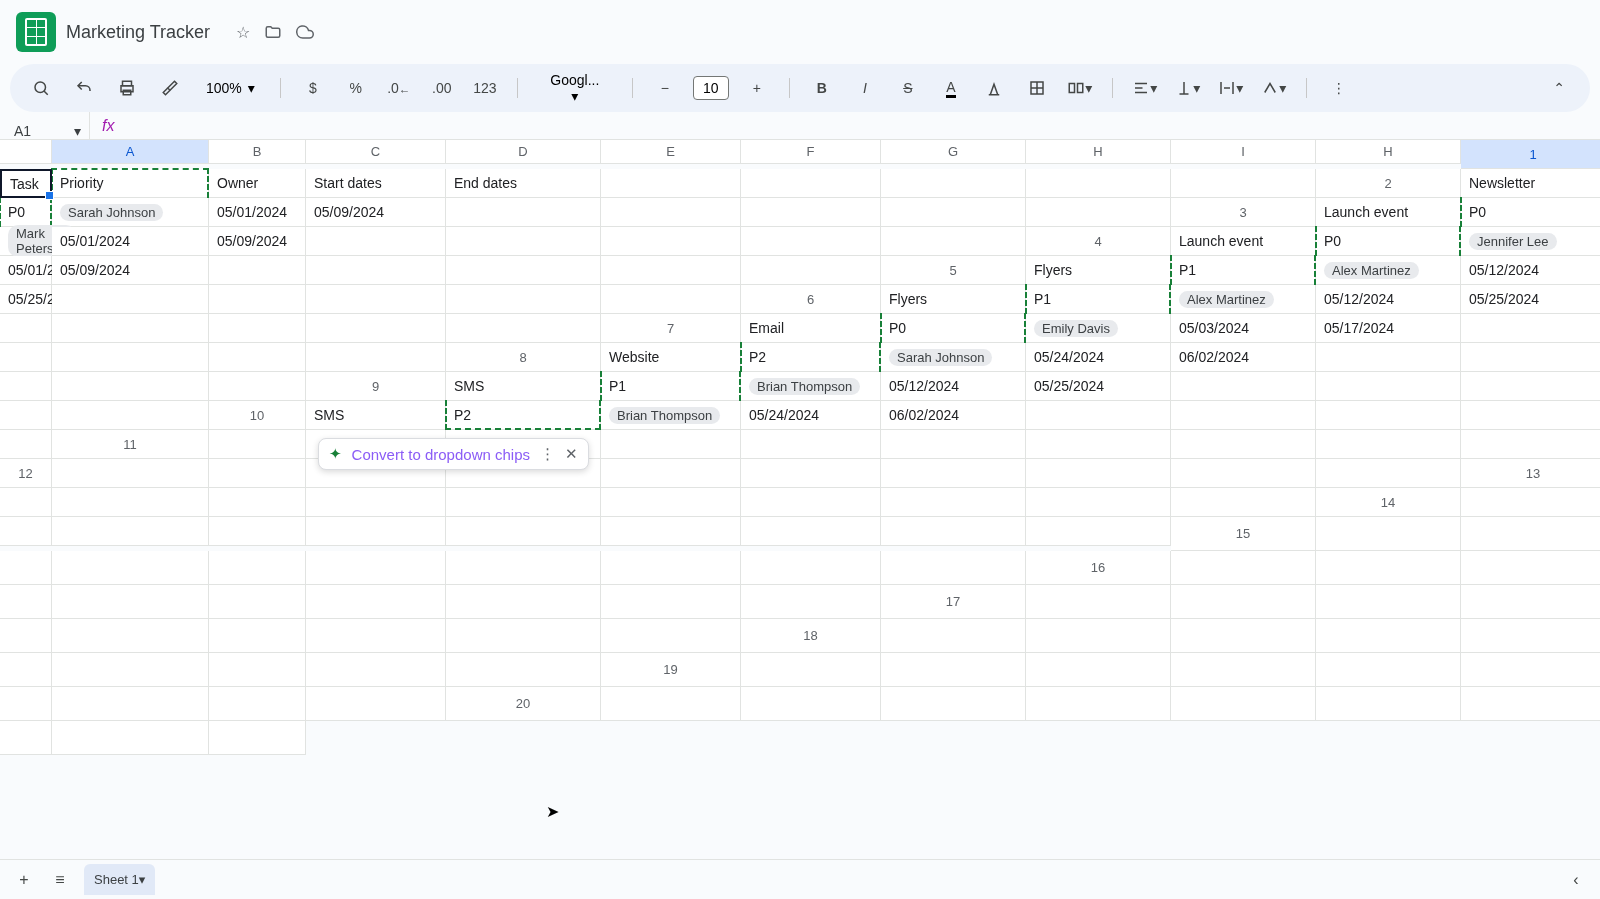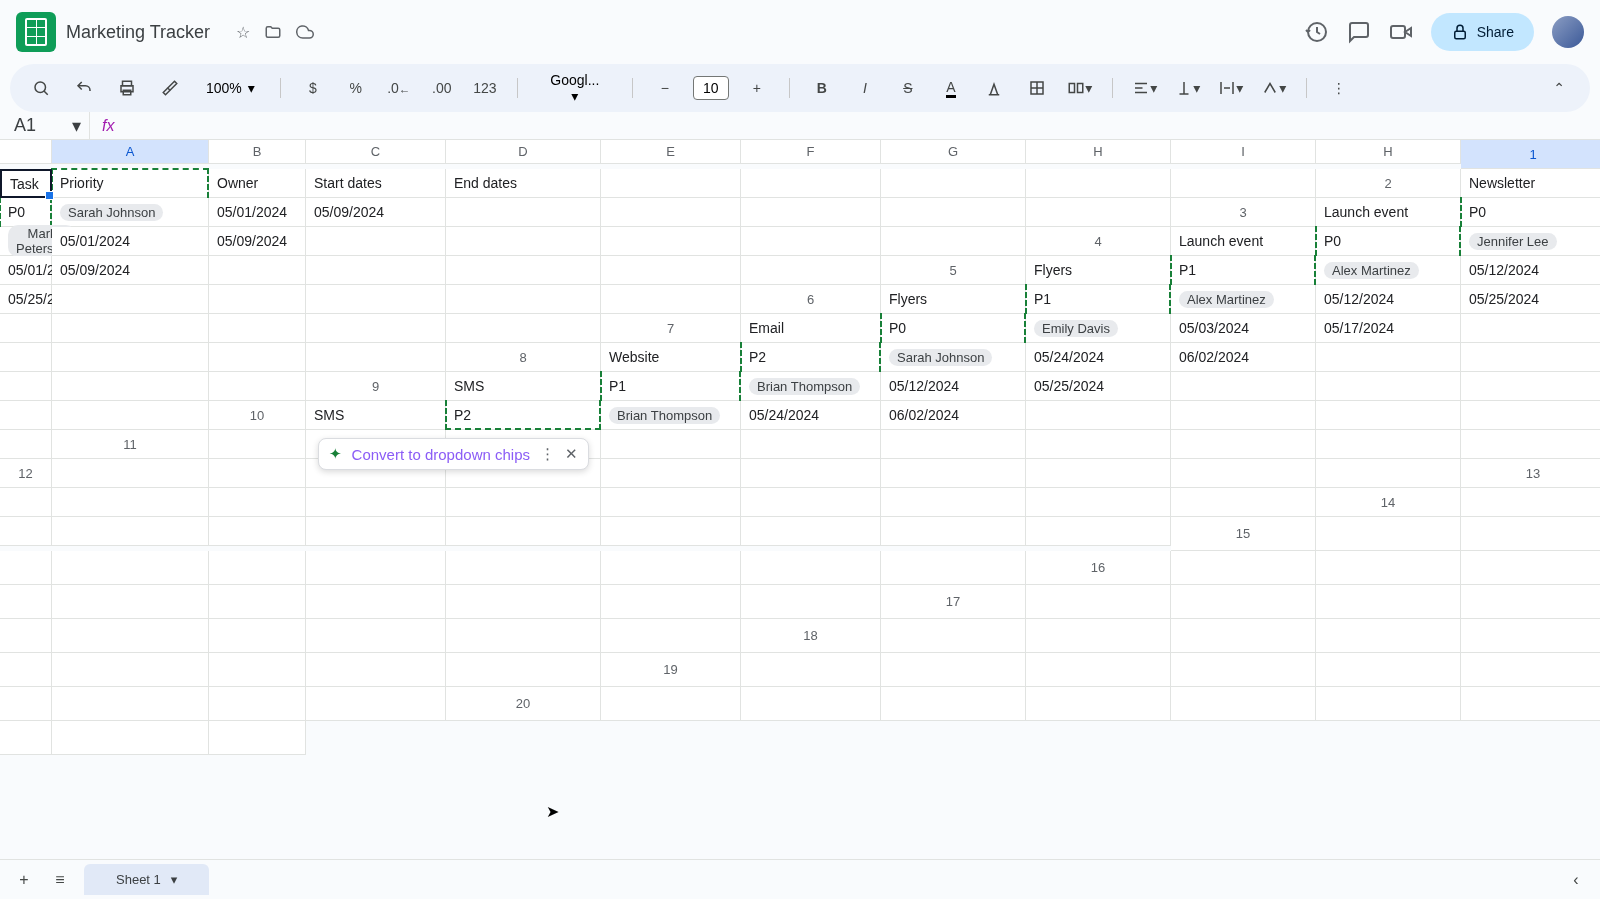--- a/index.html
+++ b/index.html
@@ -25,53 +25,53 @@
 .toolbar { display: flex; align-items: center; gap: 13px; padding: 6px 16px; height: 48px; background: #edf2fa; border-radius: 30px; margin: 0 10px; }
 .tb-btn { width: 30px; height: 30px; display: flex; align-items: center; justify-content: center; color: #444746; cursor: pointer; border-radius: 4px; font-size: 14px; }
 .tb-sep { width: 1px; height: 20px; background: #c7c7c7; margin: 0 4px; }
 .zoom { font-size: 14px; padding: 4px 8px; display: flex; align-items: center; gap: 6px; }
 .font-sel { font-size: 14px; padding: 4px 8px; width: 80px; display: flex; align-items: center; justify-content: space-between; flex-direction: column; }
 .font-size { border: 1px solid #747775; border-radius: 4px; width: 36px; height: 24px; text-align: center; font-size: 14px; }
 .collapse { margin-left: auto; }
 
 
 .formula-row { display: flex; align-items: center; height: 28px; border-bottom: 1px solid #e1e3e1; padding: 0 6px; }
-.name-box { width: 84px; font-size: 18px; color: #3c4043; padding: 0 8px; display: flex; justify-content: space-between; align-items: center; border-right: 1px solid #e1e3e1; height: 100%; }
+.name-box { width: 84px; font-size: 14px; color: #3c4043; padding: 0 8px; display: flex; justify-content: space-between; align-items: flex-end; border-right: 1px solid #e1e3e1; height: 100%; }
 .fx { font-style: italic; color: #a21caf; padding: 0 12px; }
 
 
 .grid-wrap { position: relative; overflow: hidden; height: 690px; }
 .grid { display: grid; grid-template-columns: 52px 157px 97px 140px 155px 140px 140px 145px 145px 145px 145px 145px; }
 .col-hdr, .row-hdr, .cell, .corner { border-right: 1px solid #e1e3e1; border-bottom: 1px solid #e1e3e1; font-size: 13px; }
 .corner { background: #fff; height: 24px; }
 .col-hdr { background: #fff; height: 24px; text-align: center; color: #5f6368; line-height: 24px; }
 .col-hdr.sel { background: #d3e3fd; color: #0b57d0; }
 .row-hdr { background: #fff; text-align: center; color: #5f6368; display: flex; align-items: center; justify-content: center; }
 .row-hdr.sel { background: #d3e3fd; color: #0b57d0; }
 .cell { background: #fff; padding: 4px 8px; font-size: 14px; color: #202124; display: flex; align-items: center; min-height: 28px; position: relative; }
 .cell.active { border: 2px solid #0f172a; z-index: 2; }
 .cell.active::after { content: ''; position: absolute; right: -4px; bottom: -4px; width: 7px; height: 7px; background: #1a73e8; border: 1px solid white; }
 .cell.marq { box-shadow: inset 0 0 0 1px transparent; }
 .marq-col::before { content: ''; position: absolute; inset: -1px; border-left: 2px dashed #188038; border-right: 2px dashed #188038; pointer-events: none; }
 .marq-top::before { border-top: 2px dashed #188038; }
 .marq-bot::before { border-bottom: 2px dashed #188038; }
-.chip { background: #e8eaed; border-radius: 10px; padding: 1px 8px; font-size: 13px; color: #3c4043; text-align: center; }
+.chip { background: #e8eaed; border-radius: 10px; padding: 1px 8px; font-size: 13px; color: #3c4043; }
 .row-h2 { height: 29px; }
 .row-h3 { height: 34px; }
 
 
 .popup { position: absolute; left: 318px; top: 298px; background: #fff; border: 1px solid #dadce0; border-radius: 8px; box-shadow: 0 2px 6px rgba(0,0,0,.15); display: flex; align-items: center; padding: 6px 10px; gap: 10px; font-size: 15px; z-index: 10; }
 .sparkle { color: #188038; }
 .popup-text { color: #8b5cf6; font-weight: 400; }
 .pop-icon { color: #5f6368; cursor: pointer; }
 
 
 .tabs { position: absolute; bottom: 0; left: 0; right: 0; height: 40px; background: #f9fbfd; border-top: 1px solid #e1e3e1; display: flex; align-items: center; padding: 0 12px; gap: 12px; }
 .tab-btn { color: #444746; cursor: pointer; width: 24px; text-align: center; }
-.sheet-tab { background: #e1e9f7; border-radius: 6px 6px 0 0; padding: 8px 32px; font-size: 13px; color: #3c4043; display: flex; align-items: center; gap: 10px; }
+.sheet-tab { background: #e1e9f7; border-radius: 6px 6px 0 0; padding: 8px 10px; font-size: 13px; color: #3c4043; display: flex; align-items: center; gap: 0; }
 .explore { margin-left: auto; }
 
 .cursor { position: absolute; left: 546px; top: 662px; z-index: 20; font-size: 16px; }
 
 svg { display: block; }
 </style>
 </head>
 <body>
 
 <div class="header">
@@ -95,47 +95,20 @@
               <path d="M3 7v10a2 2 0 002 2h14a2 2 0 002-2V9a2 2 0 00-2-2h-8l-2-2H5a2 2 0 00-2 2z"></path>
             </svg>
           </span>
         <span>
             <svg width="18" height="18" viewBox="0 0 24 24" fill="none" stroke="currentColor" stroke-width="2">
               <path d="M18 10h-1.26A8 8 0 109 20h9a5 5 0 000-10z"></path>
             </svg>
           </span>
       </div>
     </div>
-  </div>
-  <div class="header-right">
-    <span class="hdr-icon">
-        <svg width="24" height="24" viewBox="0 0 24 24" fill="none" stroke="currentColor" stroke-width="2">
-          <path d="M3 12a9 9 0 109-9 9 9 0 00-9 9zm0 0l-2-2m2 2l2-2"></path>
-          <path d="M12 7v5l3 2"></path>
-        </svg>
-      </span>
-    <span class="hdr-icon">
-        <svg width="24" height="24" viewBox="0 0 24 24" fill="none" stroke="currentColor" stroke-width="2">
-          <path d="M21 15a2 2 0 01-2 2H7l-4 4V5a2 2 0 012-2h14a2 2 0 012 2z"></path>
-        </svg>
-      </span>
-    <span class="hdr-icon">
-        <svg width="24" height="24" viewBox="0 0 24 24" fill="none" stroke="currentColor" stroke-width="2">
-          <rect x="2" y="6" width="14" height="12" rx="2"></rect>
-          <path d="M22 8l-6 4 6 4V8z"></path>
-        </svg>
-      </span>
-    <div class="share-btn">
-      <svg width="18" height="18" viewBox="0 0 24 24" fill="none" stroke="currentColor" stroke-width="2">
-          <rect x="5" y="11" width="14" height="10" rx="2"></rect>
-          <path d="M8 11V7a4 4 0 018 0v4"></path>
-        </svg>
-      <span>Share</span>
-    </div>
-    <div class="avatar"></div>
   </div>
 </div>
 
 <div class="toolbar">
   <div class="tb-btn">
       <svg width="18" height="18" viewBox="0 0 24 24" fill="none" stroke="currentColor" stroke-width="2">
         <circle cx="11" cy="11" r="7"></circle>
         <path d="M21 21l-5-5"></path>
       </svg>
     </div>

